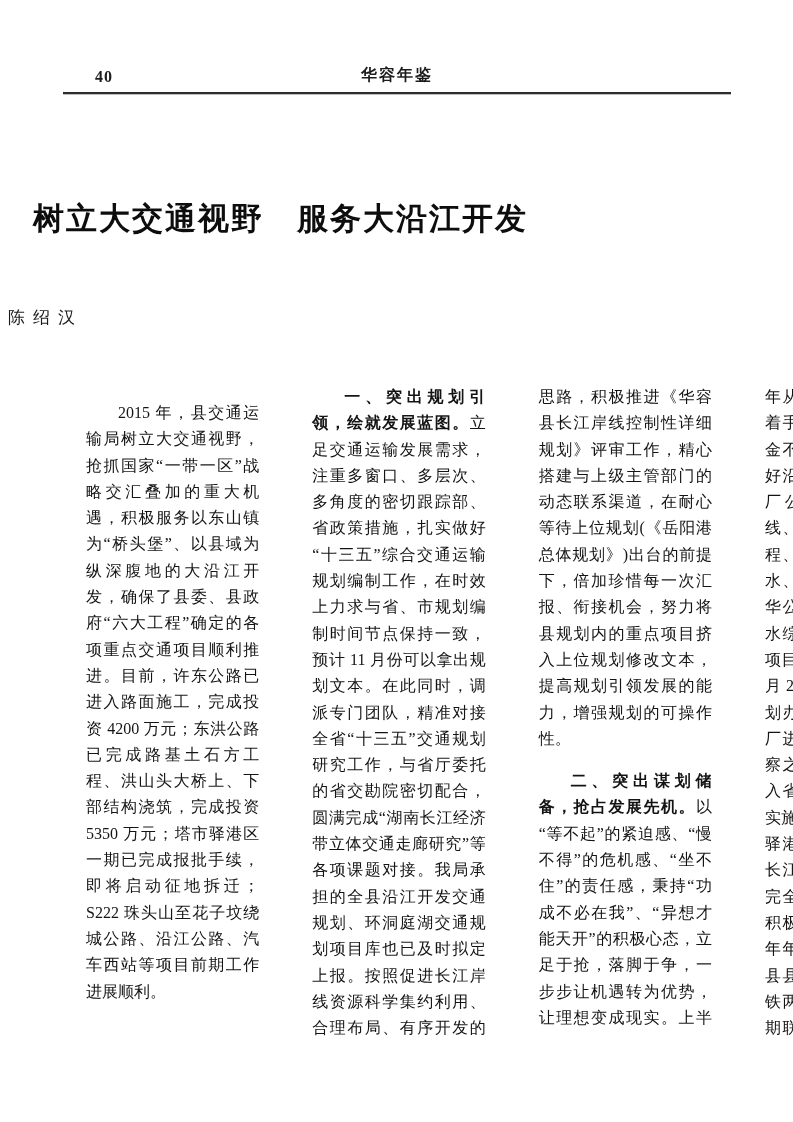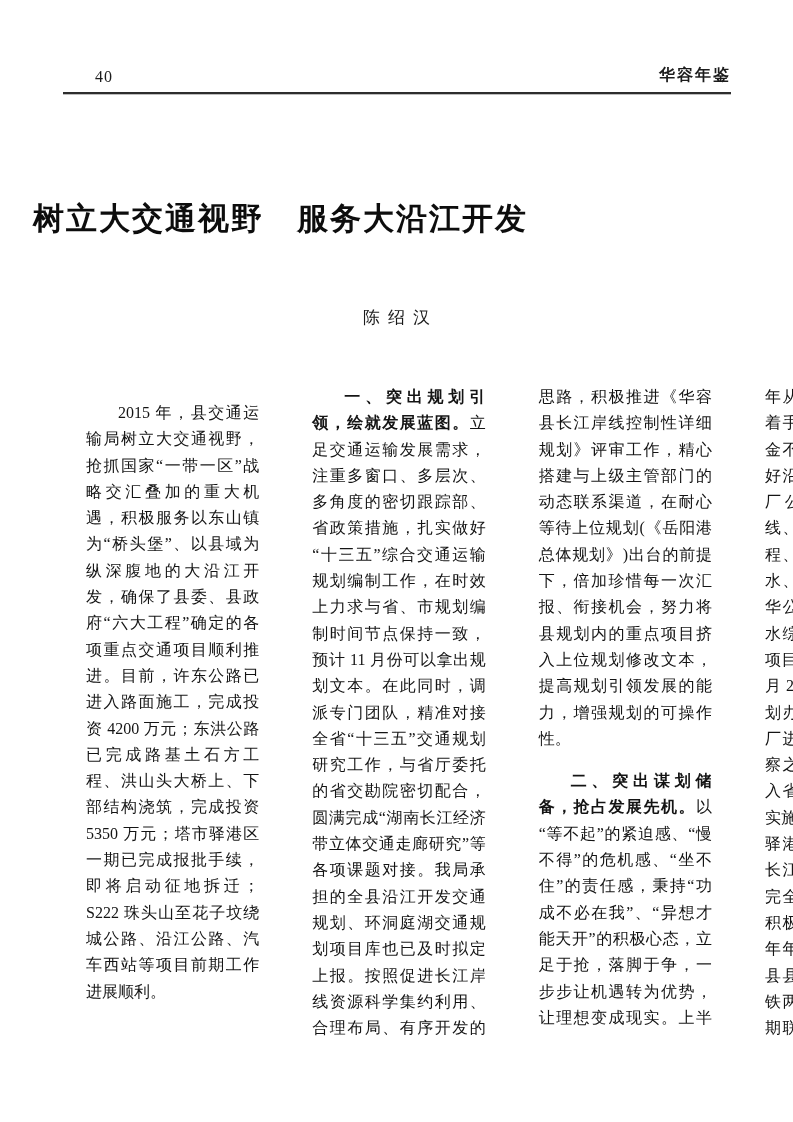--- a/index.html
+++ b/index.html
@@ -10,39 +10,39 @@
     background:#ffffff;
     font-family:"Liberation Serif","DejaVu Serif",serif;
     color:#161616;
     overflow:hidden;
   }
   
   .running-head{
     position:absolute;top:62px;left:63px;right:62px;height:26px;
     font-size:16px;color:#1c1c1c;
   }
-  .page-num{position:absolute;left:32px;bottom:2px;letter-spacing:1px;}
+  .page-num{position:absolute;left:32px;bottom:2px;letter-spacing:1px;font-weight:bold;}
   .book-title{
-    position:absolute;left:0;right:0;bottom:2px;text-align:right;
+    position:absolute;left:0;right:0;bottom:2px;text-align:center;
     font-size:16px;letter-spacing:2px;font-weight:600;
   }
   .head-rule{
     position:absolute;top:92px;left:63px;width:668px;height:2px;
     background:#2d2d2d;border-bottom:1px solid #bdbdbd;
   }
   
   .article-title{
     position:absolute;top:198px;left:33px;right:32px;
     margin:0;
     font-size:31px;font-weight:700;letter-spacing:2px;
     color:#0d0d0d;
   }
   .article-author{
     position:absolute;top:306px;left:0;right:0;
-    text-align:center;font-size:17px;letter-spacing:8px;
+    text-align:left;font-size:17px;letter-spacing:8px;
     text-indent:8px; 
     color:#1a1a1a;
   }
   
   .article-body{
     position:absolute;top:384px;left:70px;width:658px;height:660px;
     column-count:3;column-gap:21px;column-fill:auto;
     font-size:16px;line-height:26.3px;
     text-align:justify;text-justify:inter-character;
     color:#141414;

